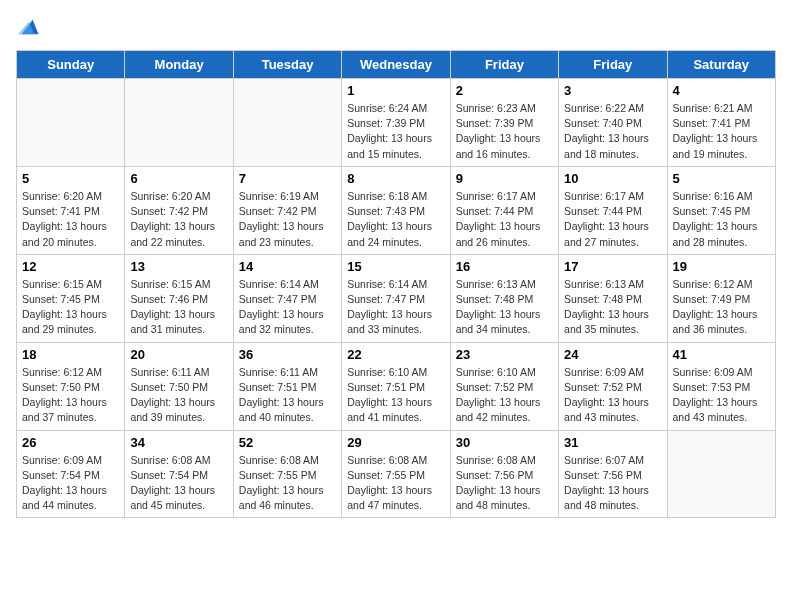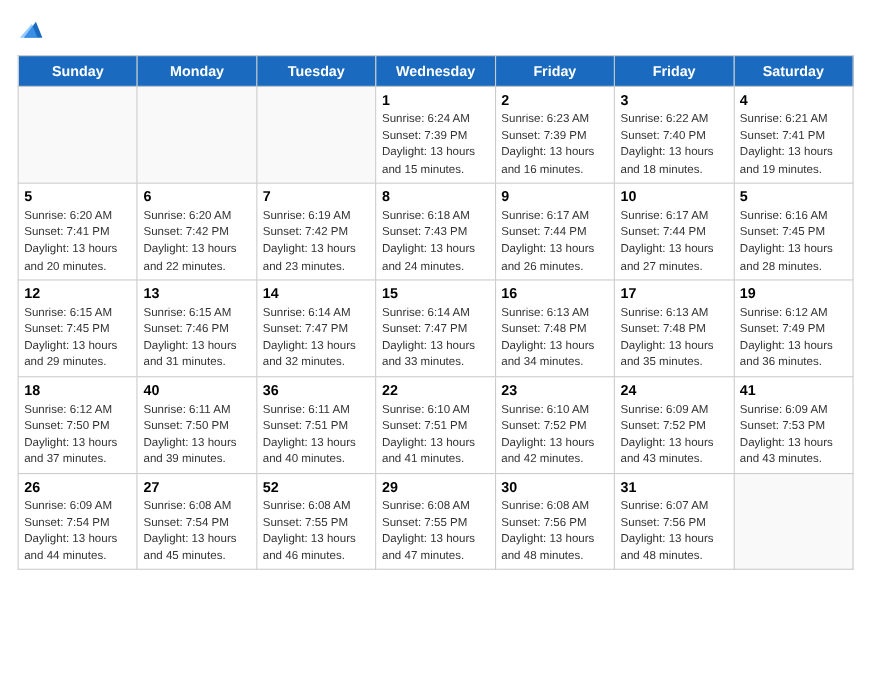--- a/index.html
+++ b/index.html
@@ -196,21 +196,21 @@
           <div class="day-number">19</div>
           <div class="day-info">Sunrise: 6:12 AM<br>Sunset: 7:49 PM<br>Daylight: 13 hours and 36 minutes.</div>
         </td>
       </tr>
       <tr>
         <td>
           <div class="day-number">18</div>
           <div class="day-info">Sunrise: 6:12 AM<br>Sunset: 7:50 PM<br>Daylight: 13 hours and 37 minutes.</div>
         </td>
         <td>
-          <div class="day-number">40</div>
+          <div class="day-number">20</div>
           <div class="day-info">Sunrise: 6:11 AM<br>Sunset: 7:50 PM<br>Daylight: 13 hours and 39 minutes.</div>
         </td>
         <td>
           <div class="day-number">36</div>
           <div class="day-info">Sunrise: 6:11 AM<br>Sunset: 7:51 PM<br>Daylight: 13 hours and 40 minutes.</div>
         </td>
         <td>
           <div class="day-number">22</div>
           <div class="day-info">Sunrise: 6:10 AM<br>Sunset: 7:51 PM<br>Daylight: 13 hours and 41 minutes.</div>
         </td>
@@ -226,21 +226,21 @@
           <div class="day-number">41</div>
           <div class="day-info">Sunrise: 6:09 AM<br>Sunset: 7:53 PM<br>Daylight: 13 hours and 43 minutes.</div>
         </td>
       </tr>
       <tr>
         <td>
           <div class="day-number">26</div>
           <div class="day-info">Sunrise: 6:09 AM<br>Sunset: 7:54 PM<br>Daylight: 13 hours and 44 minutes.</div>
         </td>
         <td>
-          <div class="day-number">27</div>
+          <div class="day-number">34</div>
           <div class="day-info">Sunrise: 6:08 AM<br>Sunset: 7:54 PM<br>Daylight: 13 hours and 45 minutes.</div>
         </td>
         <td>
           <div class="day-number">52</div>
           <div class="day-info">Sunrise: 6:08 AM<br>Sunset: 7:55 PM<br>Daylight: 13 hours and 46 minutes.</div>
         </td>
         <td>
           <div class="day-number">29</div>
           <div class="day-info">Sunrise: 6:08 AM<br>Sunset: 7:55 PM<br>Daylight: 13 hours and 47 minutes.</div>
         </td>

